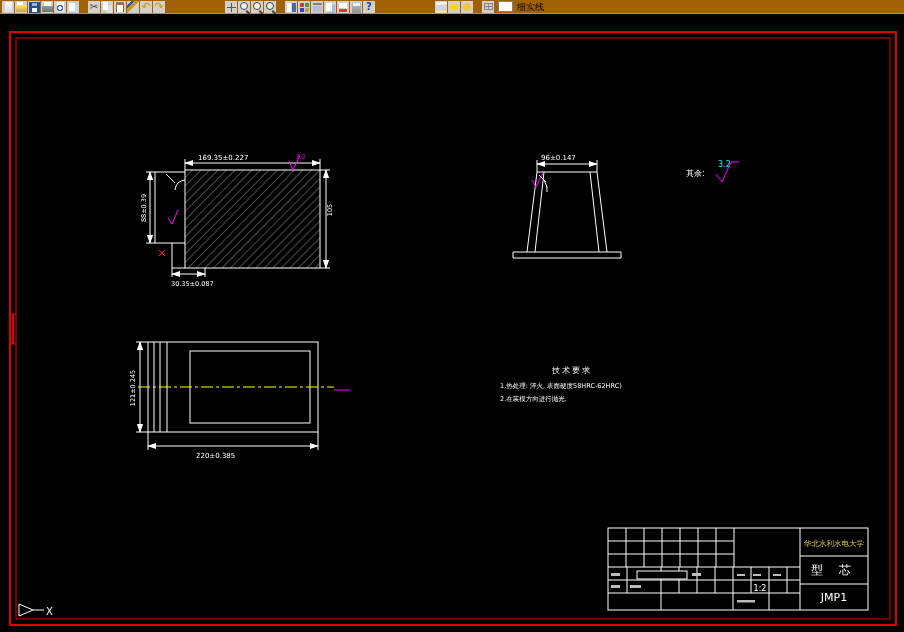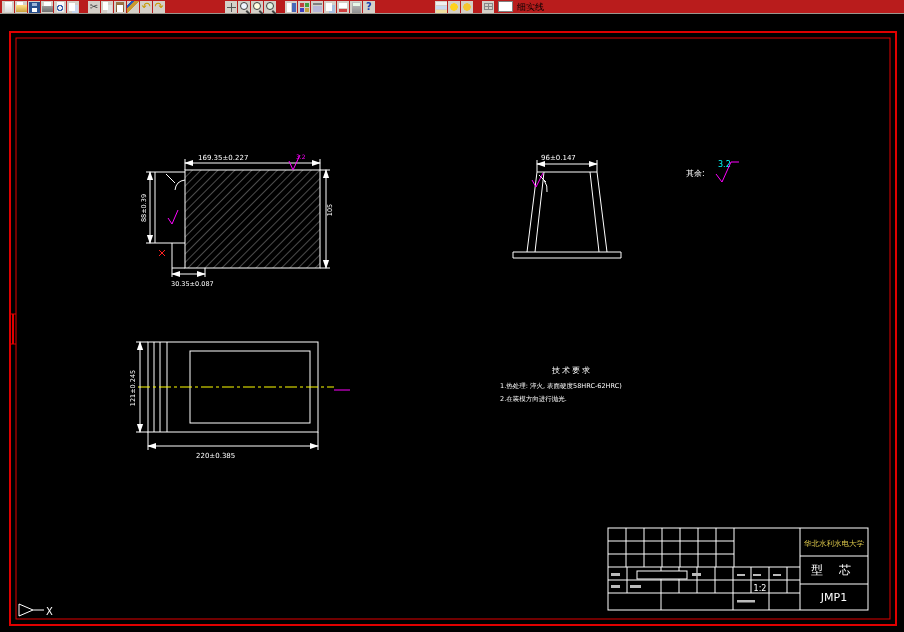--- a/index.html
+++ b/index.html
@@ -1,20 +1,20 @@
 <!DOCTYPE html>
 <html><head>
 <meta charset="utf-8">
 <style>
   html,body{margin:0;padding:0;}
   body{width:904px;height:632px;background:#000;overflow:hidden;
        font-family:"DejaVu Sans",sans-serif;position:relative;}
 
   
-  .toolbar{position:absolute;top:0;left:0;width:904px;height:14px;background:#b91c1c;
+  .toolbar{position:absolute;top:0;left:0;width:904px;height:14px;background:#a16207;
            border-bottom:1px solid #9a968e;display:flex;align-items:center;
            padding:1px 2px;box-sizing:border-box;gap:1px;}
   .tb-icon{width:12px;height:12px;flex:none;position:relative;box-sizing:border-box;
            background:linear-gradient(#aaa,#aaa) 3px 3px/6px 6px no-repeat #d4d0c8;}
   .tb-sep{width:7px;height:12px;flex:none;}
   .tb-gap{width:58px;height:12px;flex:none;}
   .i-new{background:linear-gradient(#fff,#dcdcdc) 3px 1px/7px 10px no-repeat #d4d0c8;}
   .i-open{background:linear-gradient(#fff,#fff) 2px 1px/6px 3px no-repeat,
           linear-gradient(#ffe28a,#caa23c) 1px 4px/11px 7px no-repeat #d4d0c8;}
   .i-save{background:linear-gradient(#fff,#fff) 4px 7px/5px 4px no-repeat,

